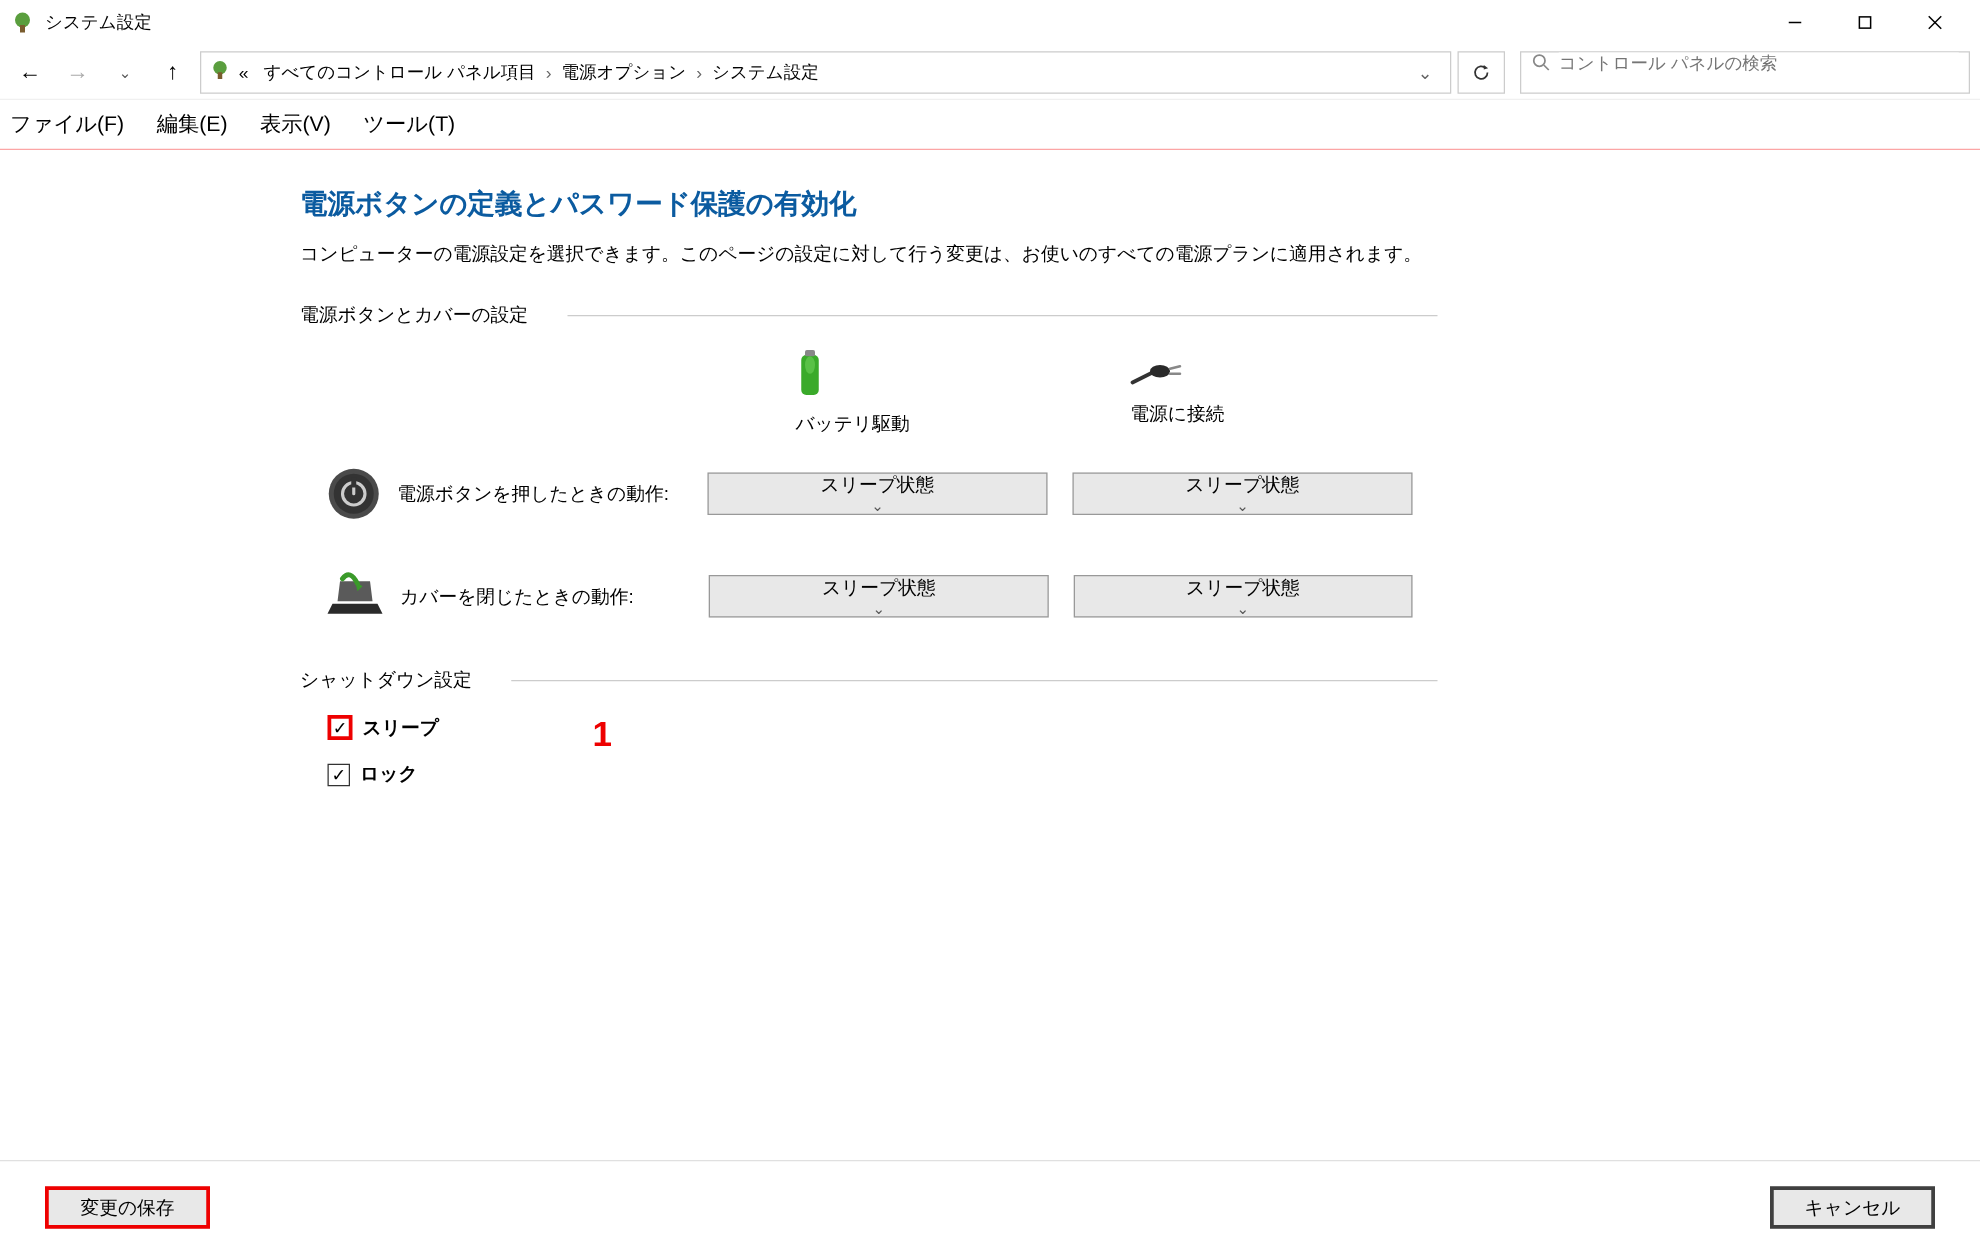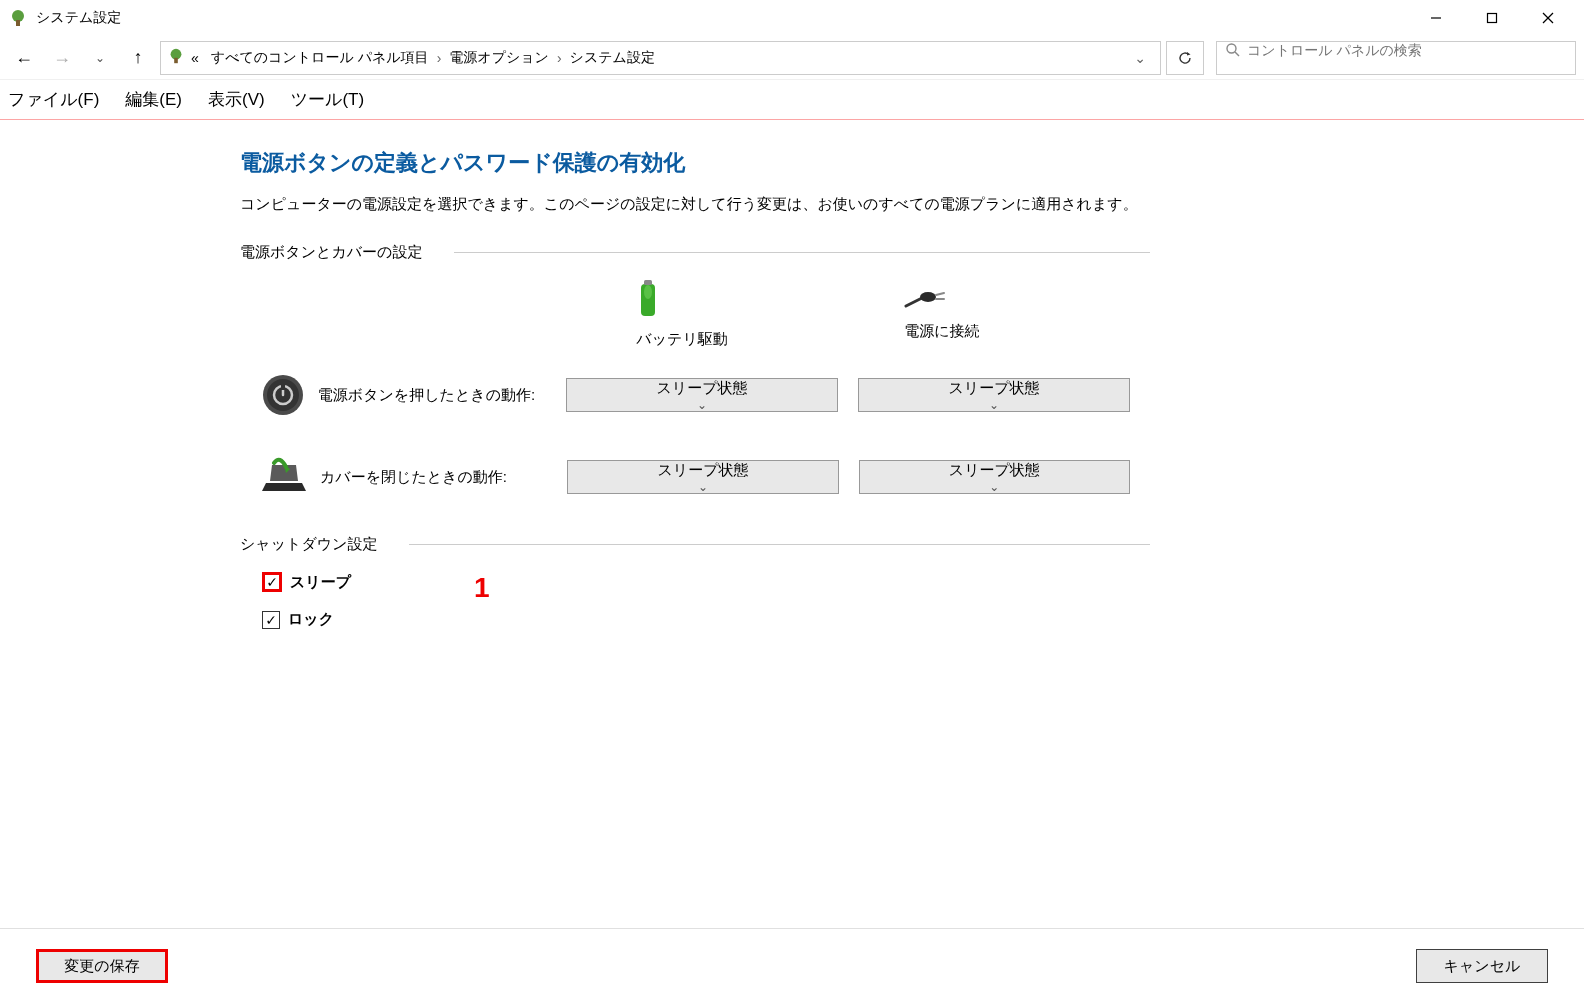--- a/index.html
+++ b/index.html
@@ -36,21 +36,21 @@
     .setting-row .row-label { width: 260px; font-size: 15px; }
     .select-box { width: 284px; height: 34px; border: 1px solid #999; background: #e8e8e8; display: flex; align-items: center; justify-content: space-between; padding: 0 10px; cursor: pointer; margin-right: 20px; font-size: 15px; flex-direction: column; }
     .select-box .chev { color: #555; font-size: 12px; }
     .checkbox-item { display: flex; flex-direction: column; margin: 0 0 18px 22px; }
     .checkbox-row { display: flex; align-items: center; gap: 8px; }
     .checkbox { width: 18px; height: 18px; border: 1px solid #333; display: inline-flex; align-items: center; justify-content: center; font-size: 14px; background: #fff; }
     .checkbox.highlighted { border: 3px solid #e00; width: 20px; height: 20px; }
     .checkbox-label { font-size: 15px; font-weight: 600; }
     .checkbox-desc { margin-left: 26px; font-size: 15px; margin-top: 4px; }
     .footer { position: fixed; bottom: 0; left: 0; right: 0; border-top: 1px solid #e0e0e0; background: #fff; padding: 20px 36px; display: flex; justify-content: space-between; gap: 16px; }
-    .btn { min-width: 132px; height: 34px; border: 1px solid #404040; background: #e8e8e8; font-size: 15px; cursor: pointer; display: flex; align-items: center; justify-content: center; }
+    .btn { min-width: 132px; height: 34px; border: 3px solid #404040; background: #e8e8e8; font-size: 15px; cursor: pointer; display: flex; align-items: center; justify-content: center; }
     .btn.highlighted { border: 3px solid #e00; }
     .marker { position: absolute; font-size: 28px; font-weight: 900; color: #e00; font-family: Arial, sans-serif; }
     .marker-1 { left: 474px; top: 572px; }
     .marker-2 { right: 342px; bottom: 42px; position: fixed; }
     .battery-icon svg, .plug-icon svg, .power-icon svg, .laptop-icon svg { display: block; }
   </style>
 </head>
 <body>
 
 <div class="titlebar">

